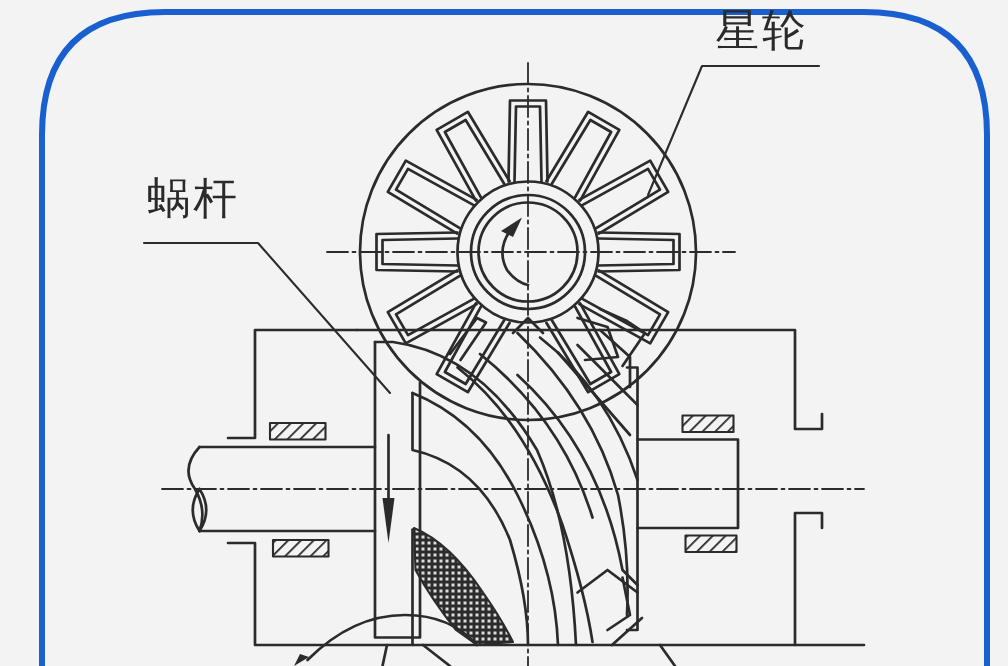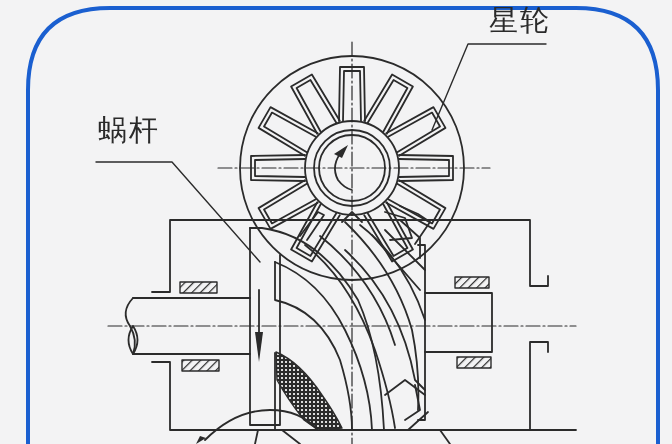--- a/index.html
+++ b/index.html
@@ -11,22 +11,22 @@
     }
     .diagram { position: absolute; left: 0; top: 0; width: 672px; height: 444px; }
     .label {
       position: absolute;
       font-family: "DejaVu Sans", sans-serif;
       font-size: 29px;
       color: #2a2a2a;
       letter-spacing: 2px;
       line-height: 1;
     }
-    .label-star { left: 489px; top: 6px; }
-    .label-screw { left: 98px; top: 118px; font-family: Liberation Mono, monospace; }
+    .label-star { left: 477px; top: 6px; }
+    .label-screw { left: 98px; top: 118px; }
   </style>
 </head>
 <body>
 
 <svg class="diagram" viewBox="0 0 672 444" xmlns="http://www.w3.org/2000/svg">
   <defs>
     <pattern id="hatch" patternUnits="userSpaceOnUse" width="6" height="6" patternTransform="rotate(45)">
       <rect width="6" height="6" fill="#f3f3f4"></rect>
       <line x1="0" y1="0" x2="0" y2="6" stroke="#2b2b2b" stroke-width="2.4"></line>
     </pattern>

